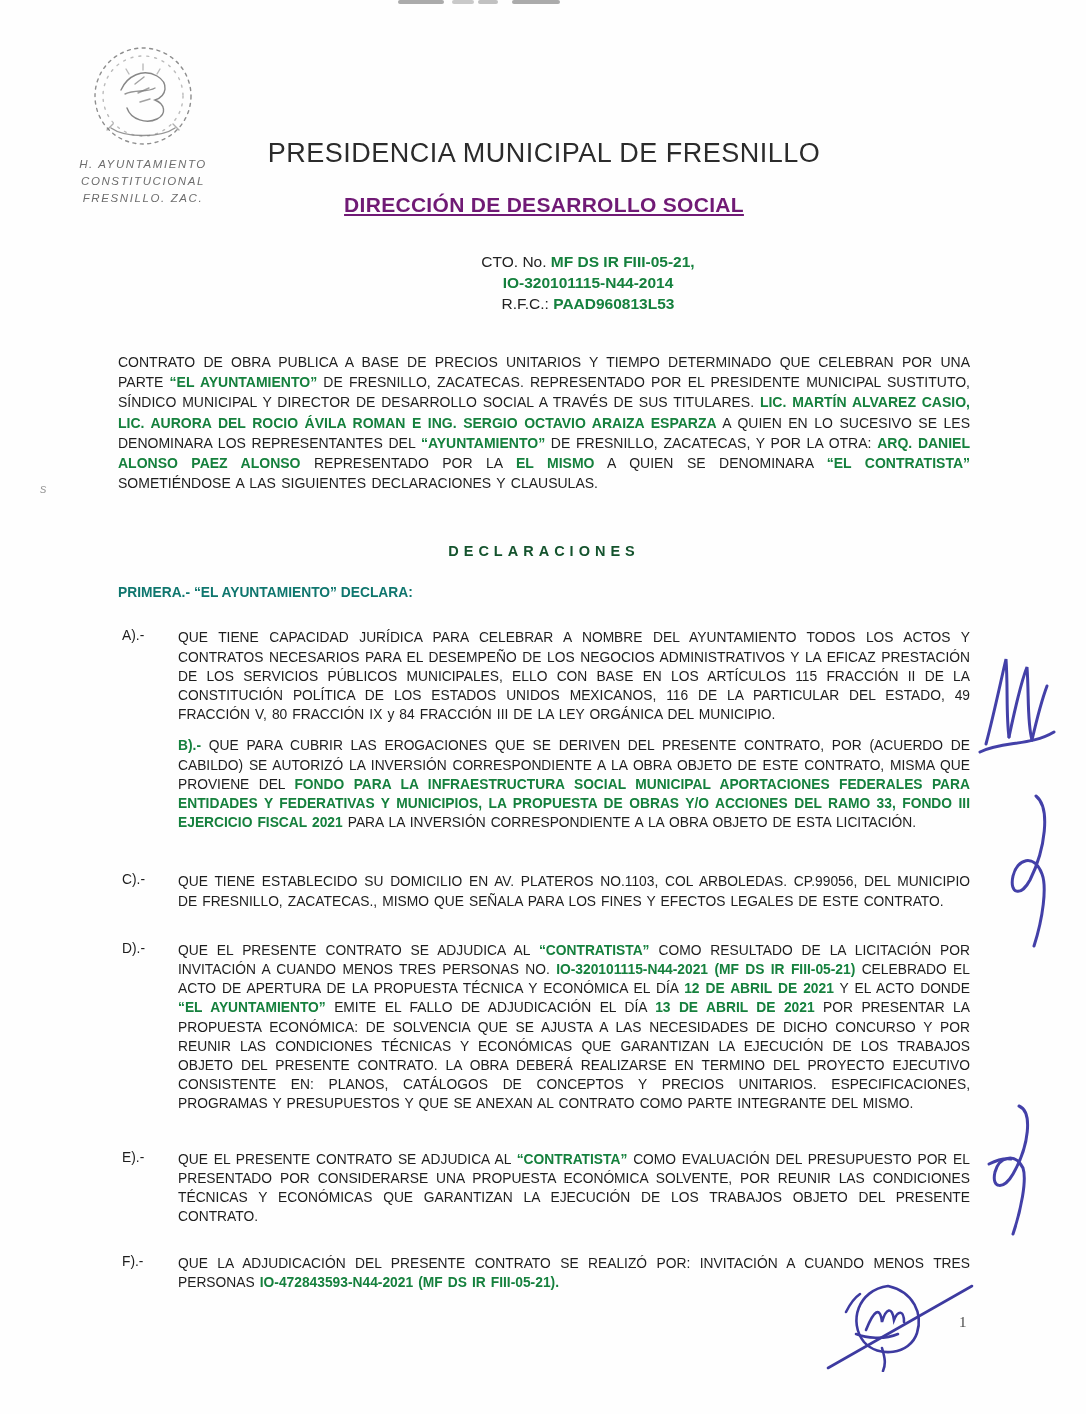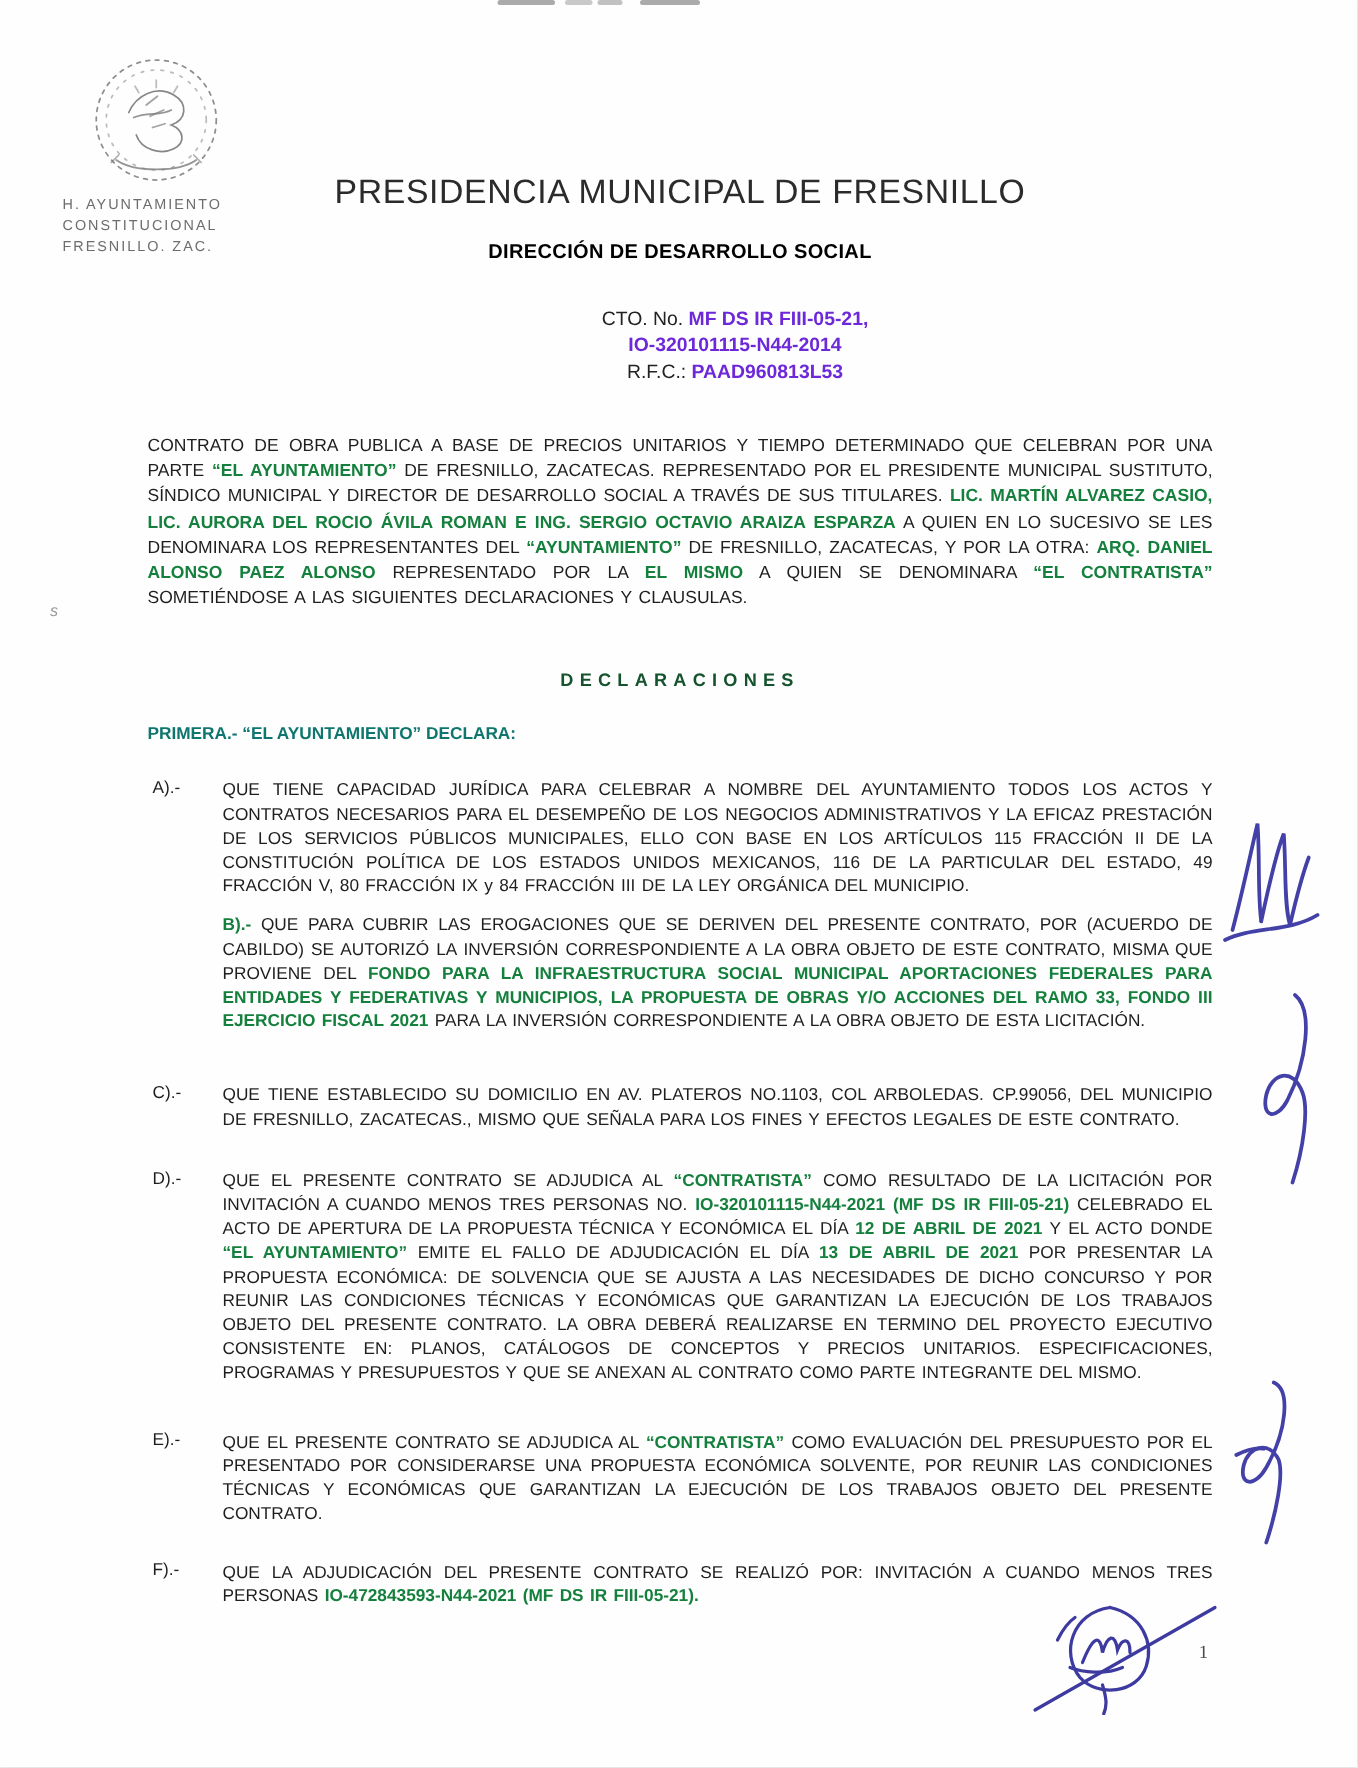--- a/index.html
+++ b/index.html
@@ -10,32 +10,32 @@
     background:#fefefe;
     font-family:"Liberation Sans","DejaVu Sans",sans-serif;
     color:#1e1e1e;
     overflow:hidden;
     box-shadow:0 0 6px rgba(0,0,0,.25);
   }
   .scan-smudge{position:absolute;top:0;height:4px;background:#666;opacity:.55;border-radius:2px;}
   .stray-mark{position:absolute;left:40px;top:481px;color:#9a9a9a;font-size:13px;font-style:italic;}
 
   
-  .logo-block{position:absolute;left:50px;top:44px;width:150px;}
+  .logo-block{position:absolute;left:68px;top:44px;width:150px;text-align:center;font-style:italic;}
   .logo-emblem{display:block;margin:0 auto;}
   .logo-caption{margin-top:8px;font-size:11.5px;line-height:17px;color:#6d6d6d;letter-spacing:1.6px;}
 
   
   .content{position:absolute;left:118px;top:0;width:852px;}
   .title{margin:138px 0 0 0;text-align:center;font-size:27px;font-weight:400;letter-spacing:.5px;color:#2b2b2b;}
-  .department{margin:24px 0 0 0;text-align:center;font-size:16px;font-weight:700;letter-spacing:.3px;color:#000000;}
+  .department{margin:24px 0 0 0;text-align:center;font-size:21px;font-weight:700;letter-spacing:.3px;color:#701a75;text-decoration:underline;}
   .doc-type{margin:26px 0 0 0;text-align:center;font-size:16.5px;font-weight:700;color:#1a1a1a;}
 
   .ref-block{margin:34px 0 0 88px;text-align:center;font-size:15.5px;line-height:21px;color:#222;}
-  .ref-block b{color:#6d28d9;}
+  .ref-block b{color:#15803d;}
 
   .intro{margin:38px 0 0 0;text-align:justify;font-size:14px;line-height:20.2px;word-spacing:1.5px;}
 
   .decl-heading{margin:50px 0 0 0;text-align:center;font-size:14.5px;font-weight:700;letter-spacing:5px;color:#14532d;}
   .primera-heading{margin:26px 0 0 0;font-size:13.8px;font-weight:700;color:#0f766e;}
 
   .clause{margin-top:28px;display:grid;grid-template-columns:60px 1fr;}
   .clause .label{font-size:13.8px;padding-left:4px;}
   .clause .body{text-align:justify;font-size:13.8px;line-height:19.2px;word-spacing:1.2px;}
   .clause.b-clause{margin-top:12px;}

